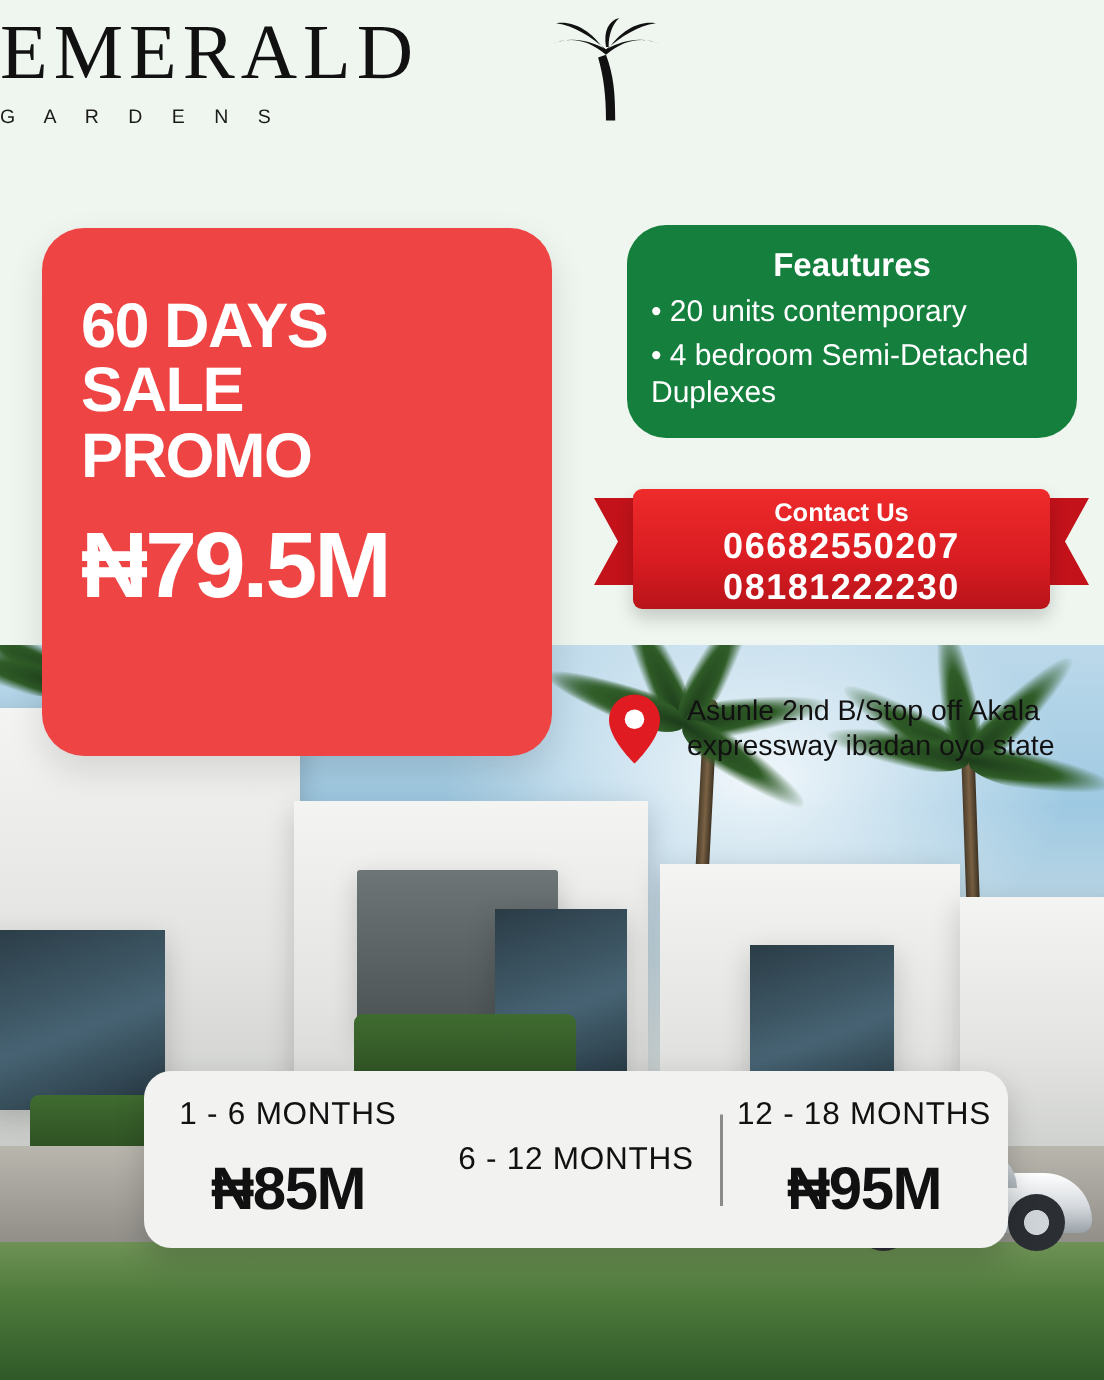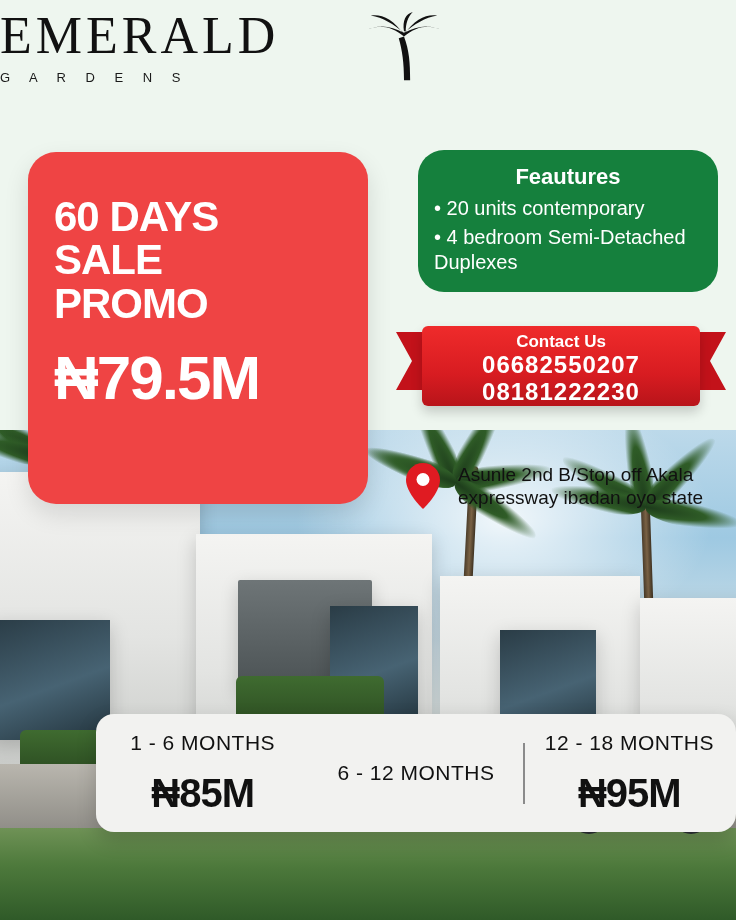--- a/index.html
+++ b/index.html
@@ -216,21 +216,21 @@
   .address-text {
     font-size: 19px;
     color: #111;
     line-height: 1.2;
   }
 
   
   .plans {
     position: absolute;
     left: 96px; bottom: 88px;
-    width: 640px; height: 118px;
+    width: 576px; height: 118px;
     background: #f2f2f0;
     border-radius: 18px;
     display: flex;
     align-items: center;
     box-shadow: 0 8px 20px rgba(0,0,0,0.18);
   }
   .plan {
     flex: 1;
     text-align: center;
     position: relative;

